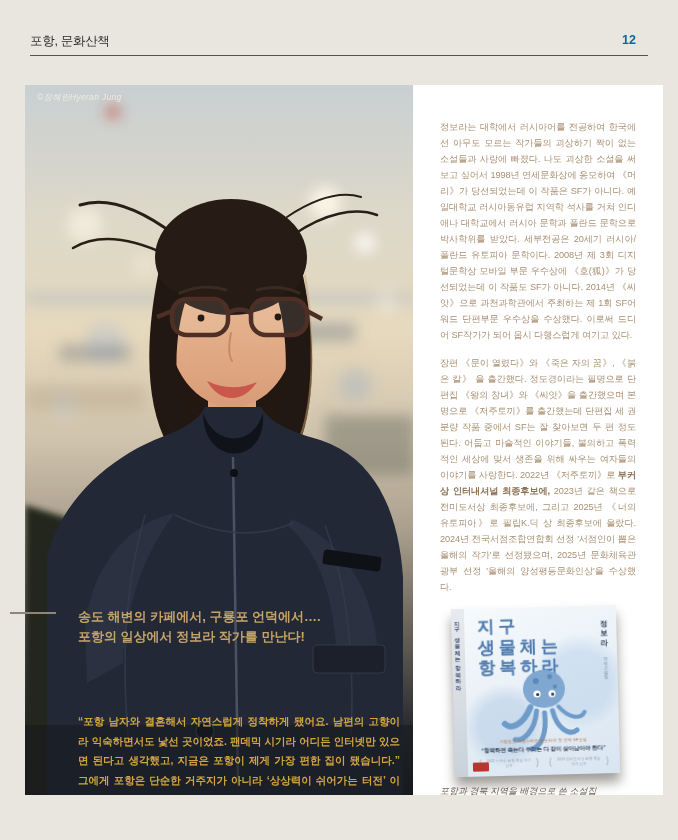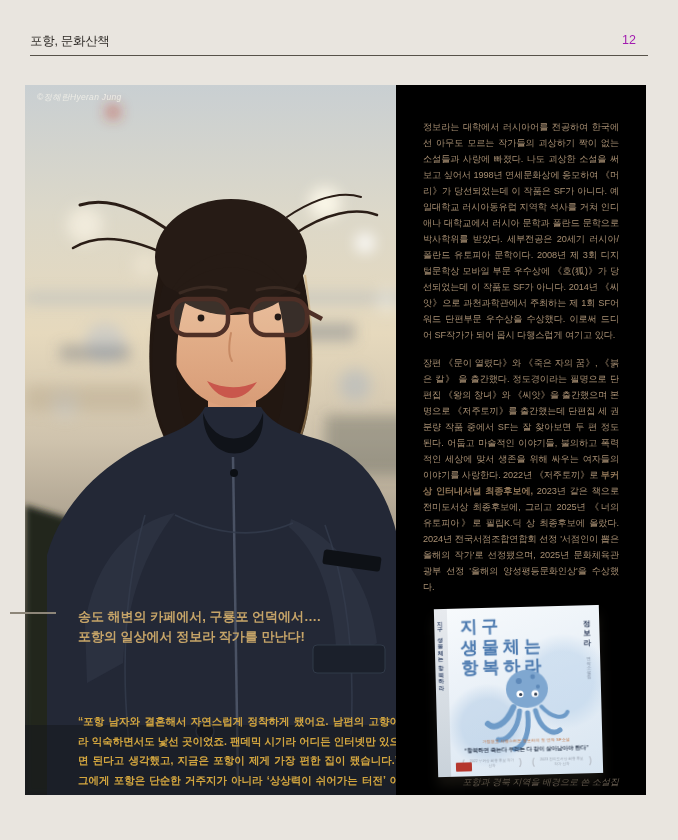--- a/index.html
+++ b/index.html
@@ -1,34 +1,34 @@
 <!DOCTYPE html>
 <html><head>
 <meta charset="utf-8">
 <style>
   html,body{margin:0;padding:0;}
   body{width:678px;height:840px;font-family:"Liberation Sans",sans-serif;}
   .page{position:relative;width:678px;height:840px;background:#e9e5df;overflow:hidden;}
 
   
   .section-title{position:absolute;left:30px;top:33px;font-size:12.5px;font-weight:normal;color:#2d2925;letter-spacing:-0.3px;}
-  .page-number{position:absolute;right:42px;top:33px;font-size:12.5px;font-weight:normal;color:#a21caf;}
+  .page-number{position:absolute;right:42px;top:33px;font-size:12.5px;font-weight:bold;color:#0369a1;}
   .rule{position:absolute;left:30px;top:55px;width:618px;height:1px;background:#57524a;}
 
   
   .photo{position:absolute;left:25px;top:85px;width:390px;height:710px;overflow:hidden;background:#8c8c88;}
   .photo svg{position:absolute;left:0;top:0;display:block;}
   .photo-credit{position:absolute;left:12px;top:7px;font-size:8.5px;font-style:italic;color:rgba(245,242,235,.8);letter-spacing:.3px;}
   .photo-text{position:absolute;left:53px;right:24px;top:522px;color:#c6a468;font-weight:bold;font-size:13px;line-height:19.5px;}
   .photo-text .lead-par{margin:0;text-align:justify;}
   .photo-quote{position:absolute;left:53px;right:15px;top:627px;color:#d2a53f;font-weight:bold;font-size:10.5px;line-height:19.5px;text-align:justify;margin:0;}
   .dash{position:absolute;left:10px;top:612px;width:46px;height:2px;background:#8d8679;}
 
   
-  .panel{position:absolute;left:396px;top:85px;width:250px;height:710px;background:#000000;box-sizing:border-box;padding:34px 27px 0;overflow:hidden;}
+  .panel{position:absolute;left:413px;top:85px;width:250px;height:710px;background:#ffffff;box-sizing:border-box;padding:34px 27px 0;overflow:hidden;}
   .bio{margin:0 0 12px;font-size:9.2px;line-height:16px;color:#a88f72;text-align:justify;letter-spacing:-0.1px;}
   .bio .bold{font-weight:bold;color:#8d7355;}
 
   
   .book-wrap{margin:8px auto 0;width:170px;position:relative;}
   .book{display:flex;transform:rotate(-1.5deg);filter:drop-shadow(0 9px 6px rgba(45,40,30,.45));}
   .spine{width:13px;background:linear-gradient(180deg,#e7eaee,#c9d2da);display:flex;justify-content:center;box-sizing:border-box;padding-top:8px;}
   .spine-text{writing-mode:vertical-rl;font-size:5.5px;font-weight:bold;color:#3c4d6e;letter-spacing:1px;}
   .cover{position:relative;width:152px;height:168px;overflow:hidden;
     background:
@@ -41,21 +41,21 @@
   .cover-octopus{position:absolute;left:50%;top:56px;transform:translateX(-50%);}
   .cover-tagline{position:absolute;left:0;right:0;bottom:32px;text-align:center;font-size:4px;color:#c06a32;letter-spacing:.2px;}
   .cover-quote{position:absolute;left:0;right:0;bottom:22px;text-align:center;font-size:5.5px;font-weight:bold;color:#2f3c50;}
   .cover-badges{position:absolute;left:0;right:0;bottom:7px;display:flex;justify-content:center;gap:12px;}
   .badge{font-size:3.6px;color:#949ca8;text-align:center;max-width:46px;line-height:1.4;position:relative;padding:0 6px;}
   .badge::before,.badge::after{position:absolute;top:-2px;font-size:9px;color:#bcc2cb;font-weight:bold;}
   .badge::before{content:"(";left:-1px;}
   .badge::after{content:")";right:-1px;}
   .publisher{position:absolute;left:5px;bottom:5px;width:16px;height:9px;background:#b5372e;border-radius:1px;}
 
-  .caption{text-align:right;font-style:italic;font-size:9px;color:#6b6154;line-height:14px;}
+  .caption{margin-top:9px;text-align:left;font-style:italic;font-size:9px;color:#6b6154;line-height:14px;}
   .caption div{white-space:nowrap;}
 </style>
 </head>
 <body>
 
 <div class="page">
 
   <span class="section-title">포항, 문화산책</span>
   <span class="page-number">12</span>
   <div class="rule"></div>

